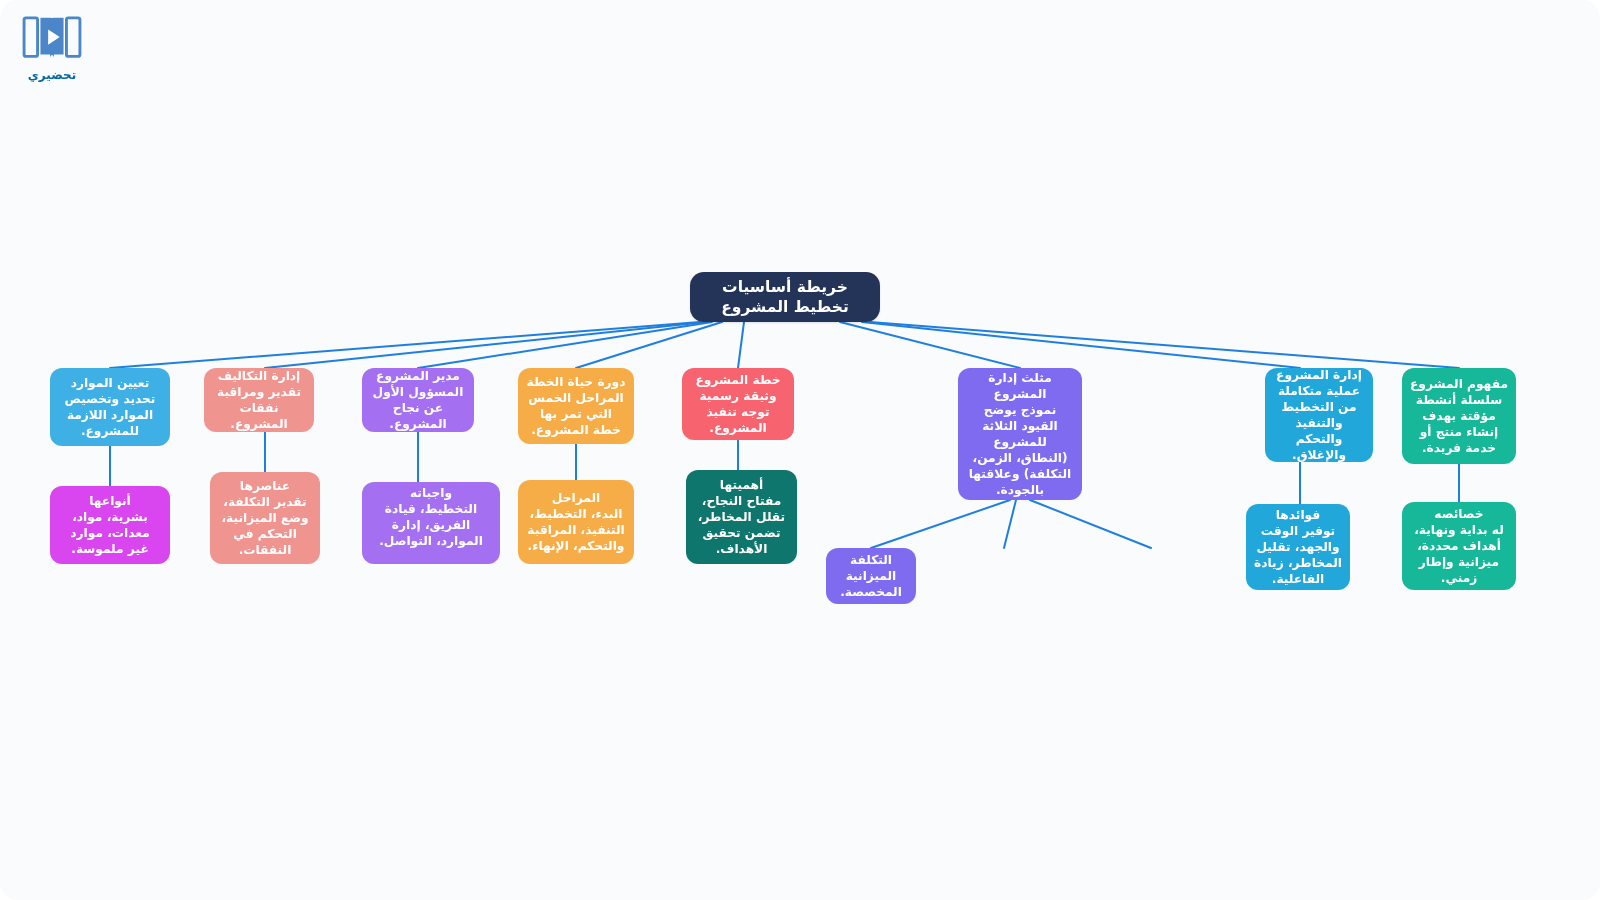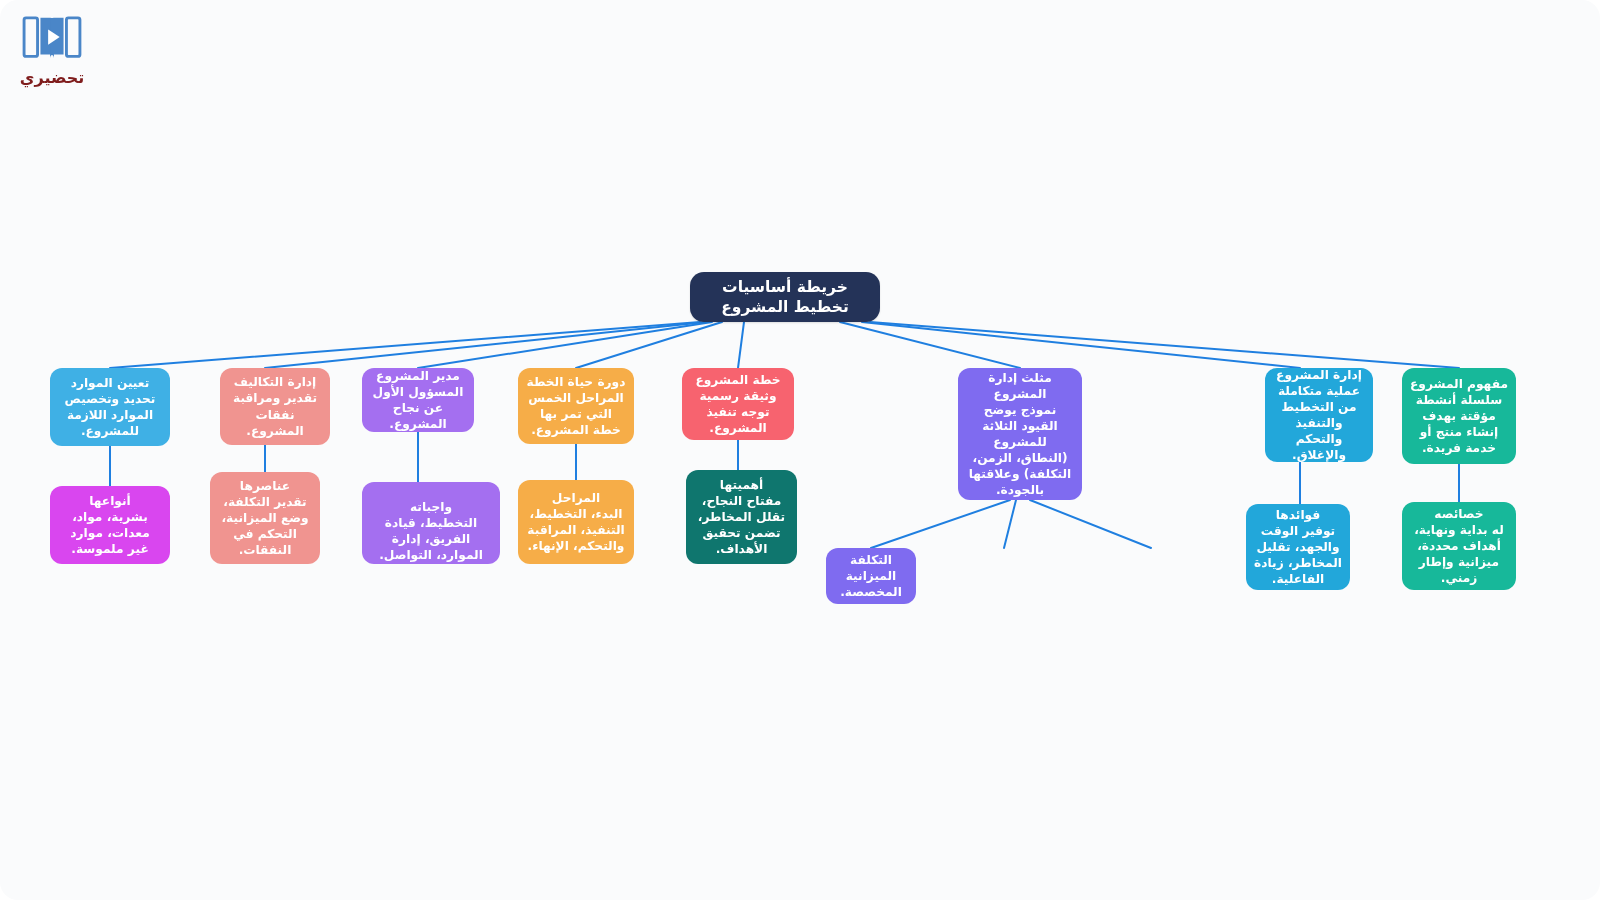--- a/index.html
+++ b/index.html
@@ -17,32 +17,32 @@
     overflow:hidden;
   }
   #edges{position:absolute;inset:0;width:1600px;height:900px;pointer-events:none;}
 
   .logo{
     position:absolute;left:18px;top:14px;width:68px;height:76px;
     display:flex;flex-direction:column;align-items:center;justify-content:flex-start;
   }
   .logo-mark{width:62px;height:52px;}
   .logo-text{
-    margin-top:2px;font-size:16px;color:#7f1d1d;font-weight:700;
+    margin-top:2px;font-size:12px;color:#0369a1;font-weight:700;
     letter-spacing:.5px;
   }
 
   .node{
     position:absolute;
     box-sizing:border-box;
     border-radius:12px;
     color:#ffffff;
     display:flex;align-items:center;justify-content:center;
     text-align:center;
-    padding:1px 8px;
+    padding:15px 8px;
     line-height:1.32;
     font-weight:700;
     overflow:hidden;
   }
   .node .txt{display:block;width:100%;white-space:pre-line;}
 
   .node.root{
     background:#243358;
     border-radius:14px;
     font-size:15.5px;
@@ -93,21 +93,21 @@
       <span class="txt">خريطة أساسيات تخطيط المشروع</span>
     </div>
     <div class="node lvl1" style="left: 50px; top: 368px; width: 120px; height: 78px; background: rgb(63, 176, 229);">
       <span class="txt">تعيين الموارد
 تحديد وتخصيص الموارد اللازمة للمشروع.</span>
     </div>
     <div class="node lvl2" style="left: 50px; top: 486px; width: 120px; height: 78px; background: #d946ef;">
       <span class="txt">أنواعها
 بشرية، مواد، معدات، موارد غير ملموسة.</span>
     </div>
-    <div class="node lvl1" style="left: 220px; top: 368px; width: 110px; height: 77px; background: rgb(240, 148, 144);">
+    <div class="node lvl1" style="left: 204px; top: 368px; width: 110px; height: 64px; background: rgb(240, 148, 144);">
       <span class="txt">إدارة التكاليف
 تقدير ومراقبة نفقات المشروع.</span>
     </div>
     <div class="node lvl2" style="left: 210px; top: 472px; width: 110px; height: 92px; background: rgb(240, 148, 144);">
       <span class="txt">عناصرها
 تقدير التكلفة، وضع الميزانية، التحكم في النفقات.</span>
     </div>
     <div class="node lvl1" style="left: 362px; top: 368px; width: 112px; height: 64px; background: rgb(164, 111, 240);">
       <span class="txt">مدير المشروع
 المسؤول الأول عن نجاح المشروع.</span>

